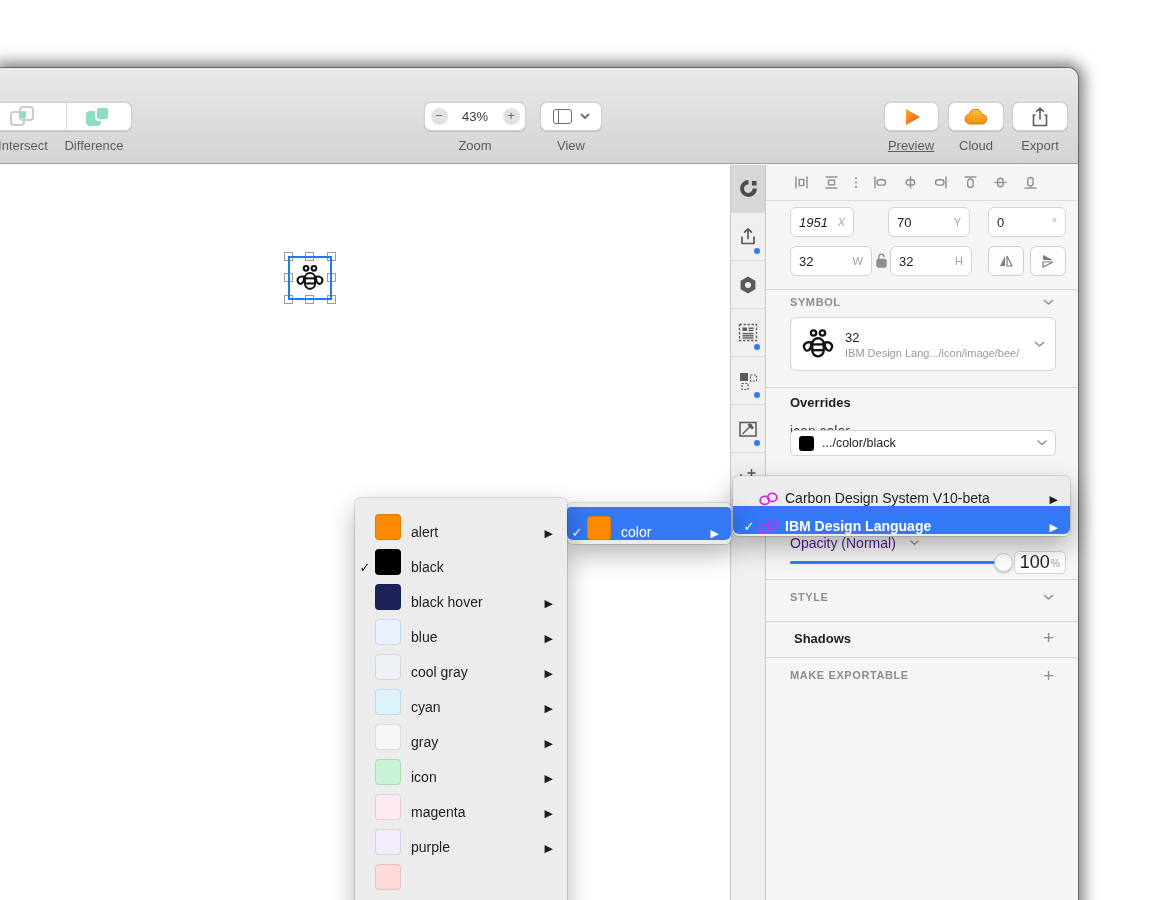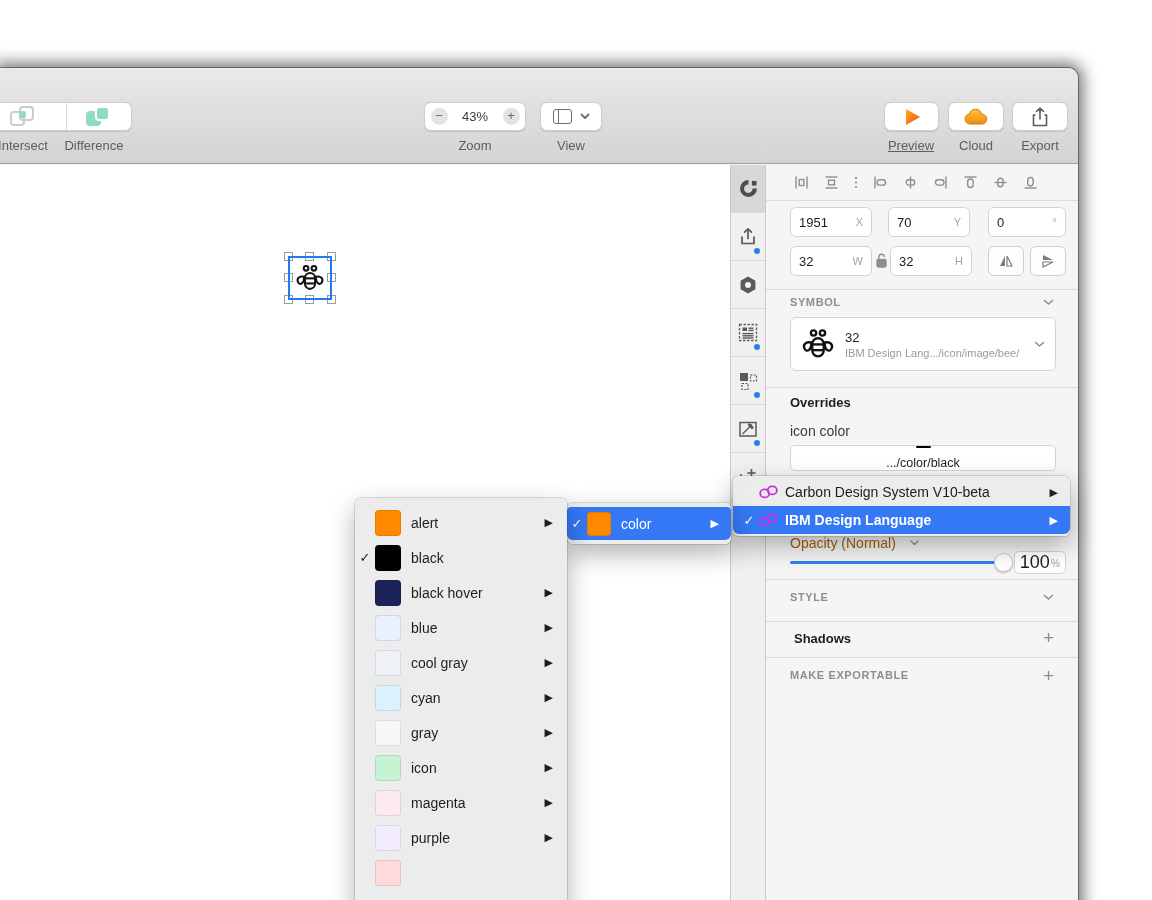--- a/index.html
+++ b/index.html
@@ -101,21 +101,21 @@
   .opacity-value { position:absolute; width:52px; height:23px; background:#fff; border:1px solid #d4d4d4;
     border-radius:5px; display:flex; align-items:center; justify-content:center; gap:1px; }
   .opacity-value .val { font-size:18px; color:#1d1d1f; }
   .opacity-value .unit { font-size:10.5px; color:#a3a3a3; }
 
   .plus { position:absolute; right:24px; font-size:19px; font-weight:400; color:#8e8e8e; }
 
   
   .menu { position:absolute; background:rgba(236,236,236,0.98); border-radius:6px;
     box-shadow:0 10px 26px rgba(0,0,0,0.3), 0 0 0 1px rgba(0,0,0,0.12); z-index:50; }
-  .menu-item { display:flex; align-items:center; }
+  .menu-item { display:flex; align-items:flex-end; }
   .menu-item .mi-check { width:20px; text-align:center; font-size:13px; color:#1d1d1d; flex:0 0 auto; }
   .menu-item .mi-label { font-size:14px; color:#1d1d1d; }
   .menu-item .mi-arrow { margin-left:auto; margin-right:12px; font-size:11px; color:#1d1d1d; }
   .menu-item.hl { background:#3478f6; }
   .menu-item.hl .mi-check, .menu-item.hl .mi-label, .menu-item.hl .mi-arrow { color:#fff; }
 
   #library-menu { left:733px; top:408px; width:337px; padding:2px 0; }
   #library-menu .menu-item { height:28px; padding-left:6px; }
   #library-menu .menu-item.hl { border-radius:0 0 6px 6px; }
   .link-icon { width:19px; height:14px; margin-right:7px; flex:0 0 auto; }
@@ -359,21 +359,21 @@
           </g>
         </svg>
         <svg width="17" height="17" viewBox="0 0 17 17">
           <g stroke="#8f8f8f" stroke-width="1.4" fill="none">
             <line x1="2.5" y1="14" x2="14.5" y2="14"></line>
               <rect x="5.7" y="3.5" width="5.4" height="8.5" rx="2.7"></rect>
           </g>
         </svg>
       </div>
 
-      <div class="field" style="left:24px; top:42px; width:82px;">
+      <div class="field" style="left:24px; top:42px; width:64px;font-style:italic;">
         <span class="val">1951</span>
         <span class="unit">X</span>
       </div>
       <div class="field" style="left:122px; top:42px; width:82px;">
         <span class="val">70</span>
         <span class="unit">Y</span>
       </div>
       <div class="field" style="left:222px; top:42px; width:78px;">
         <span class="val">0</span>
         <span class="unit">°</span>
@@ -432,29 +432,29 @@
         </div>
         <svg class="hchev" style="margin-left:auto;" width="11" height="7" viewBox="0 0 11 7">
           <polyline points="1.5,1.5 5.5,5 9.5,1.5" fill="none" stroke="#8e8e8e" stroke-width="1.6" stroke-linecap="round" stroke-linejoin="round"></polyline>
         </svg>
       </div>
 
       <div class="sep" style="top:222px;"></div>
 
       <div class="bold-label" style="position:absolute; left:24px; top:230px;">Overrides</div>
       <div class="small-label" style="position:absolute; left:24px; top:258px;">icon color</div>
-      <div class="dropdown" style="top:280px;flex-direction:column;">
+      <div class="dropdown" style="top:265px;">
         <span class="dd-swatch" style="background: rgb(0, 0, 0);"></span>
         <span class="dd-text">.../color/black</span>
         <svg class="hchev" width="10" height="6" viewBox="0 0 10 6">
           <polyline points="1,1 5,4.5 9,1" fill="none" stroke="#8e8e8e" stroke-width="1.4" stroke-linecap="round" stroke-linejoin="round"></polyline>
         </svg>
       </div>
 
-      <div class="small-label" style="position:absolute; left:24px; top:370px; color:#a16207; display:flex; align-items:center; gap:14px;">
+      <div class="small-label" style="position:absolute; left:24px; top:370px; color:#4c1d95; display:flex; align-items:center; gap:14px;">
         <span>Opacity (Normal)</span>
         <svg width="9" height="6" viewBox="0 0 9 6">
           <polyline points="1,1 4.5,4.5 8,1" fill="none" stroke="#8e8e8e" stroke-width="1.3" stroke-linecap="round" stroke-linejoin="round"></polyline>
         </svg>
       </div>
       <div class="slider-track" style="top:396px;"></div>
       <div class="slider-knob" style="left:228px; top:388px;"></div>
       <div class="opacity-value" style="left:248px; top:386px;">
         <span class="val">100</span>
         <span class="unit">%</span>

